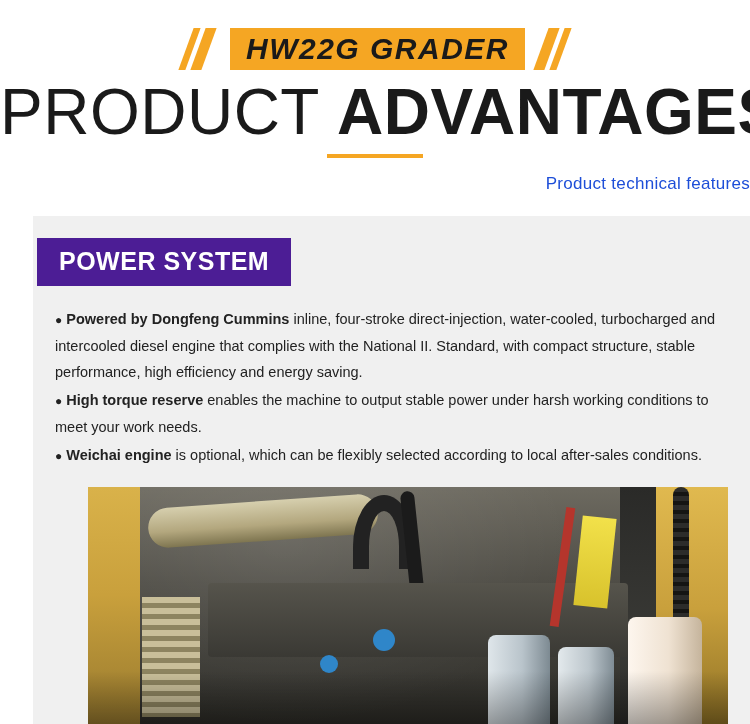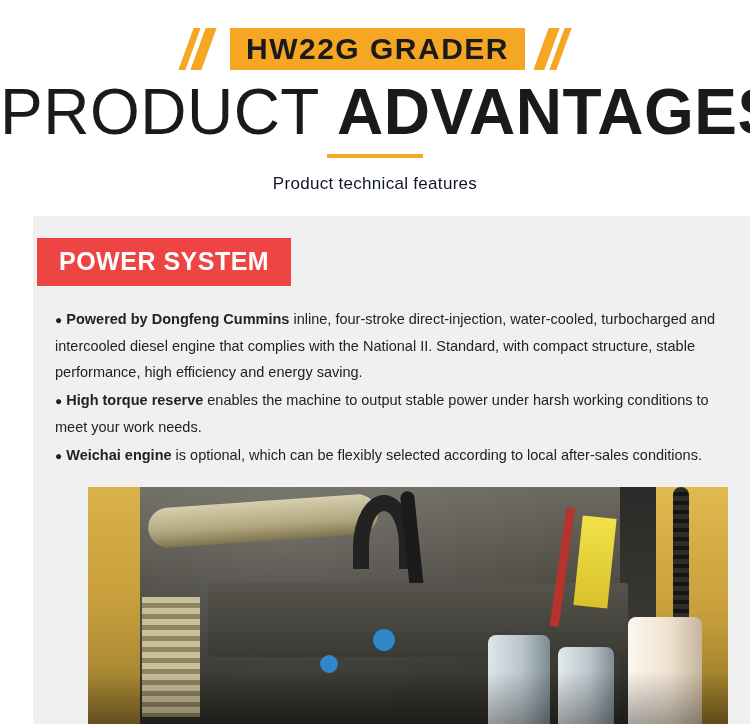--- a/index.html
+++ b/index.html
@@ -21,20 +21,21 @@
   .header {
     padding-top: 28px;
     text-align: center;
     background: #ffffff;
   }
   .ribbon-row {
     display: flex;
     align-items: center;
     justify-content: center;
     gap: 16px;
+    font-style: italic;
   }
   .slash-group {
     display: flex;
     align-items: center;
     height: 42px;
   }
   .slash {
     width: 11px;
     height: 42px;
     background: #f5a623;
@@ -67,37 +68,38 @@
   .title-main .bold { font-weight: 800; }
   .divider {
     width: 96px;
     height: 4px;
     background: #f5a623;
     margin: 14px auto 0 auto;
   }
   .subtitle {
     margin-top: 16px;
     font-size: 17px;
-    color: #0f172a;
+    color: #1d4ed8;
     letter-spacing: 0.3px;
+    text-align: right;
   }
 
   
   .panel {
     margin-top: 22px;
     margin-left: 33px;
     margin-right: 0px;
     width: 717px;
     background: #f0f0f0;
     padding: 22px 0 0 0;
     min-height: 500px;
   }
   .section-tag {
     display: inline-block;
-    background: #ef4444;
+    background: #4c1d95;
     color: #ffffff;
     font-size: 25px;
     font-weight: bold;
     letter-spacing: 0.5px;
     padding: 9px 22px 10px 22px;
     margin-left: 4px;
   }
   .bullets {
     margin: 20px 24px 0 22px;
     font-size: 14.5px;

